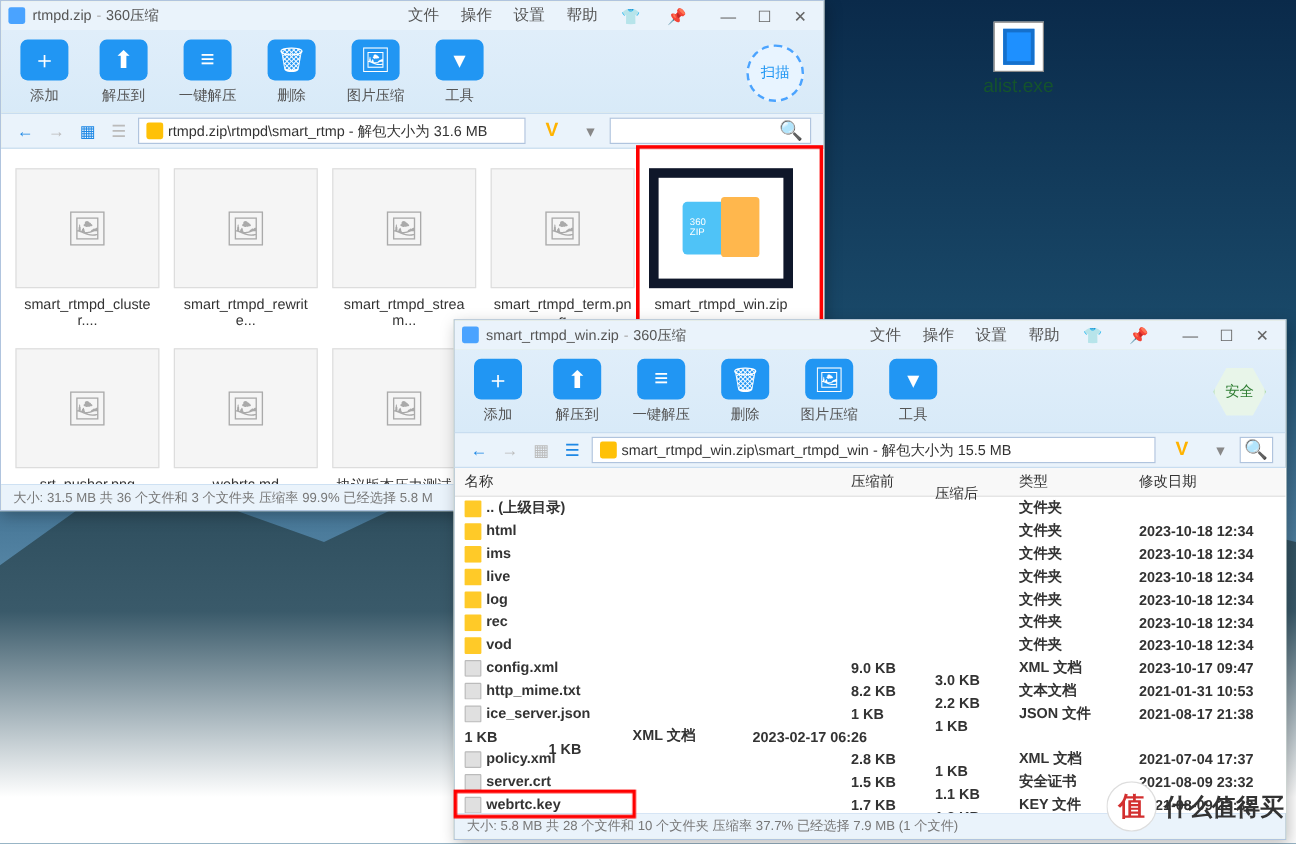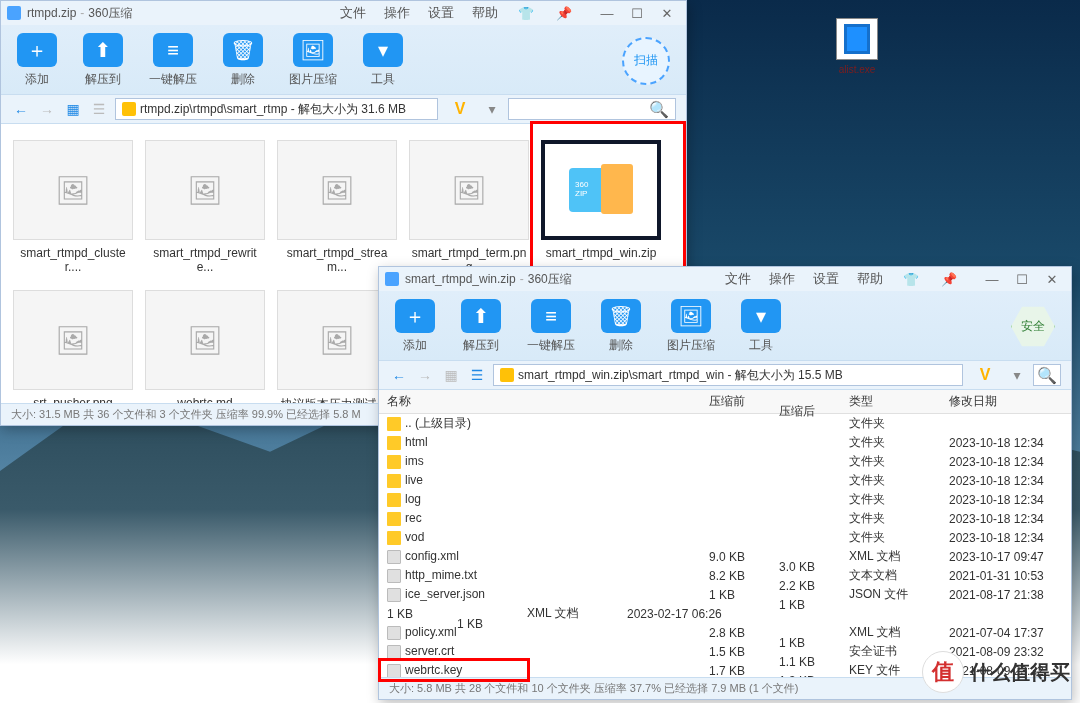--- a/index.html
+++ b/index.html
@@ -1,20 +1,20 @@
 <!DOCTYPE html>
 <html><head>
 <meta charset="utf-8">
 <style>
   * { box-sizing: border-box; margin: 0; padding: 0; font-family: "Microsoft YaHei", sans-serif; }
   body { width: 1080px; height: 703px; background: linear-gradient(to bottom, #1a3a5a 0%, #2a5a7a 50%, #4a7a9a 100%); position: relative; overflow: hidden; }
   .desktop-bg { position: absolute; top: 0; left: 0; width: 100%; height: 100%; background: linear-gradient(to bottom, #0a2a4a 0%, #1a4a6a 40%, #5a8aaa 70%, #8ab0c0 100%); }
   .mountains { position: absolute; bottom: 0; width: 100%; height: 55%; background: linear-gradient(to bottom, transparent 0%, #2a4a5a 20%, #3a5a6a 50%, #ffffff 90%); clip-path: polygon(0 40%, 10% 20%, 25% 35%, 40% 15%, 55% 30%, 70% 10%, 85% 25%, 100% 35%, 100% 100%, 0 100%); }
 
-  .desktop-icon { position: absolute; text-align: center; color: #7f1d1d; font-size: 10px; cursor: pointer; }
+  .desktop-icon { position: absolute; text-align: right; color: #14532d; font-size: 16px; cursor: pointer; }
   .desktop-icon .ico { width: 42px; height: 42px; margin: 0 auto 4px; background: #fff; border: 1px solid #888; display: flex; align-items: center; justify-content: center; }
   .desktop-icon .ico-inner { width: 26px; height: 30px; background: #1e90ff; border: 3px solid #1570cc; }
 
   .window { position: absolute; background: #fef9c3; border: 1px solid #b0c4de; box-shadow: 2px 4px 12px rgba(0,0,0,0.25); display: flex; flex-direction: column; }
   .titlebar { height: 24px; display: flex; align-items: center; padding: 0 6px; font-size: 12px; color: #555; background: #eaf3fb; }
   .titlebar .tico { width: 14px; height: 14px; background: #4aa3ff; margin-right: 6px; border-radius: 2px; }
   .titlebar .spacer { flex: 1; }
   .menubar-r { display: flex; gap: 18px; font-size: 13px; color: #555; align-items: center; padding-right: 8px; }
   .winbtns { display: flex; gap: 4px; margin-left: 12px; }
   .winbtn { width: 26px; height: 20px; display: flex; align-items: center; justify-content: center; color: #666; cursor: pointer; font-size: 13px; }
@@ -51,21 +51,21 @@
 
   .statusbar { height: 22px; background: #eaf3fb; border-top: 1px solid #c8ddf0; font-size: 11px; color: #777; padding: 0 10px; display: flex; align-items: center; }
 
   .listhdr { display: flex; height: 24px; background: #f8f8f8; border-bottom: 1px solid #e0e0e0; font-size: 12px; color: #333; align-items: center; }
   .listhdr > div, .listrow > div { padding: 0 8px; white-space: nowrap; overflow: hidden; }
   .col-name { flex: 1; min-width: 200px; }
   .col-before { width: 70px; text-align: left; }
   .col-after { width: 70px; text-align: left; margin-top: 20px; }
   .col-type { width: 100px; }
   .col-date { width: 130px; }
-  .listrow { display: flex; height: 19px; font-size: 12px; color: #333; align-items: center; cursor: pointer; }
+  .listrow { display: flex; height: 19px; font-size: 12px; color: #333; align-items: center; cursor: pointer; font-weight: bold; }
   .listrow .fico { display: inline-block; width: 14px; height: 14px; margin-right: 4px; vertical-align: middle; border-radius: 1px; }
   .ico-folder { background: #ffca28; }
   .ico-file { background: #e0e0e0; border: 1px solid #bbb; }
 
   .watermark { position: absolute; right: 10px; bottom: 10px; display: flex; align-items: center; gap: 6px; color: #333; font-size: 20px; font-weight: bold; pointer-events: none; }
   .watermark .wicon { width: 42px; height: 42px; border-radius: 50%; background: white; display: flex; align-items: center; justify-content: center; color: #d32f2f; font-size: 22px; border: 1px solid #ddd; }
 </style>
 </head>
 <body>
 
@@ -158,21 +158,21 @@
         </div>
         <div class="thumb">
           <div class="timg">🖼</div>
           <div class="tlabel">smart_rtmpd_stream...</div>
         </div>
         <div class="thumb">
           <div class="timg">🖼</div>
           <div class="tlabel">smart_rtmpd_term.png</div>
         </div>
         <div class="thumb">
-          <div class="timg" style="border:4px solid #0f172a;background:white">
+          <div class="timg" style="border:8px solid #0f172a;background:white">
       <div class="zipthumb">
               <div class="zipleft"></div>
               <div class="zipright"></div>
               <div class="ziplabel">360<br>ZIP</div>
             </div>
     </div>
           <div class="tlabel">smart_rtmpd_win.zip</div>
         </div>
         <div class="thumb">
           <div class="timg">🖼</div>

